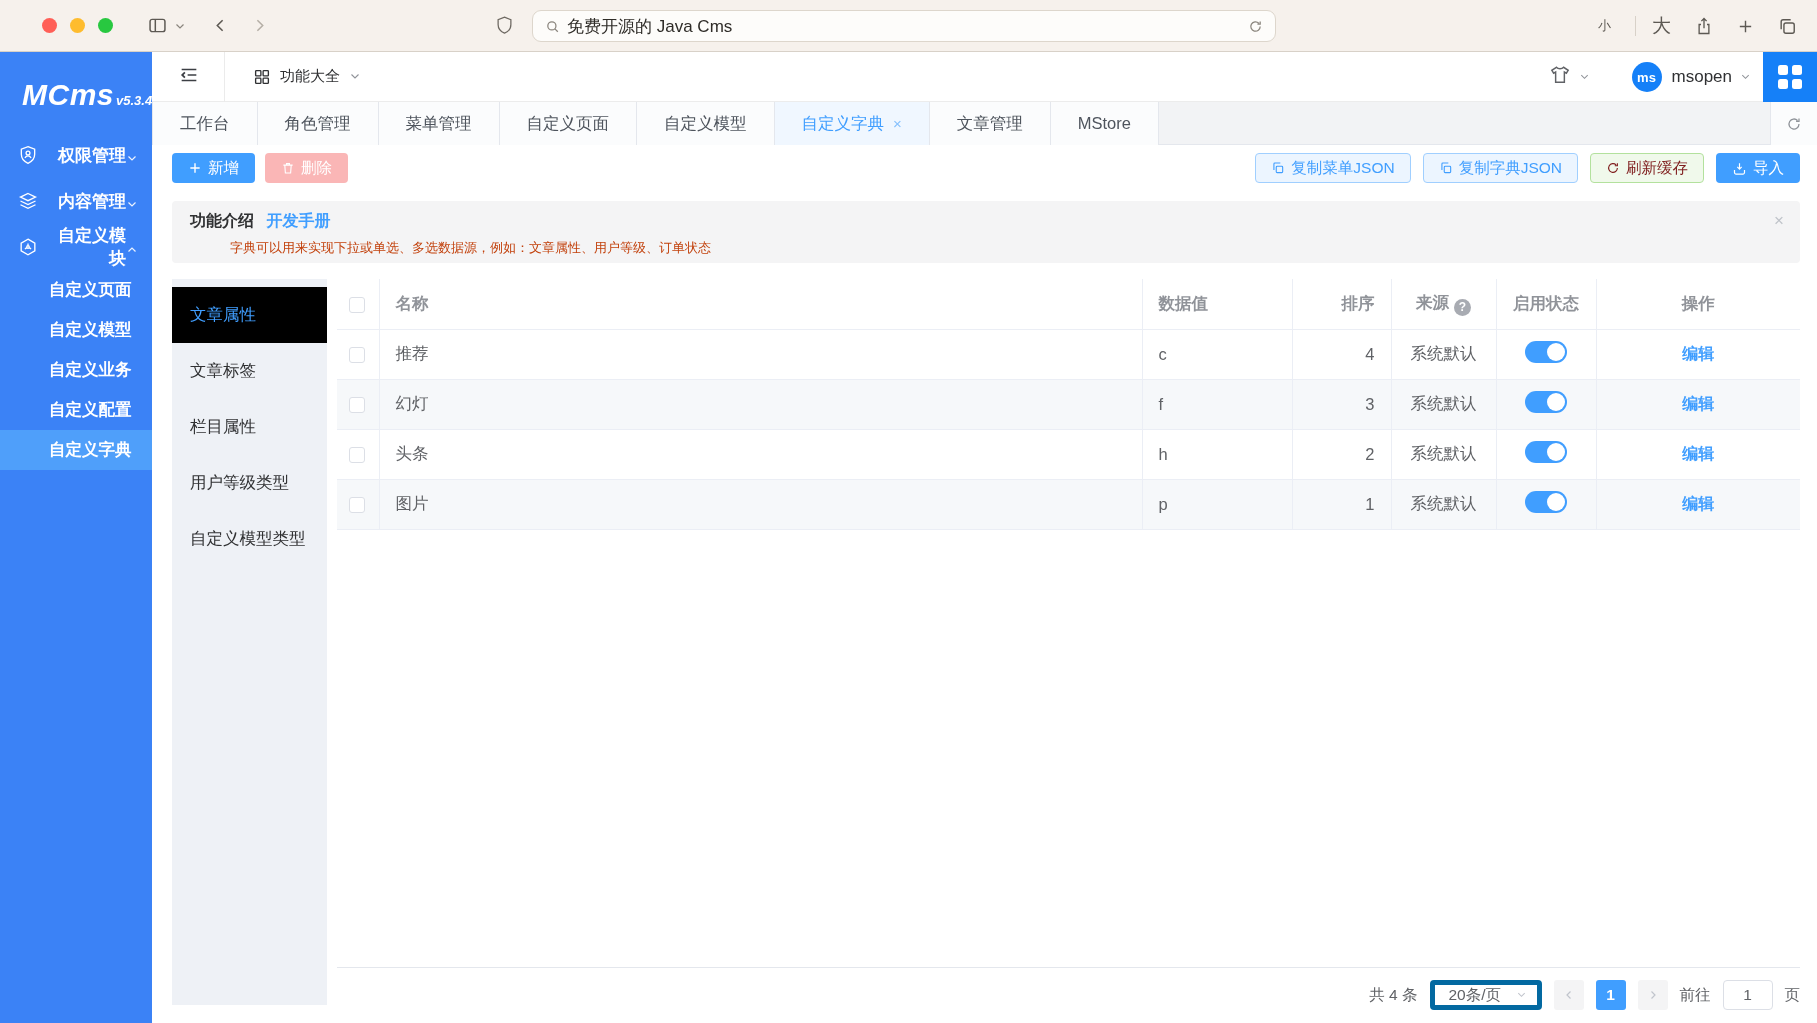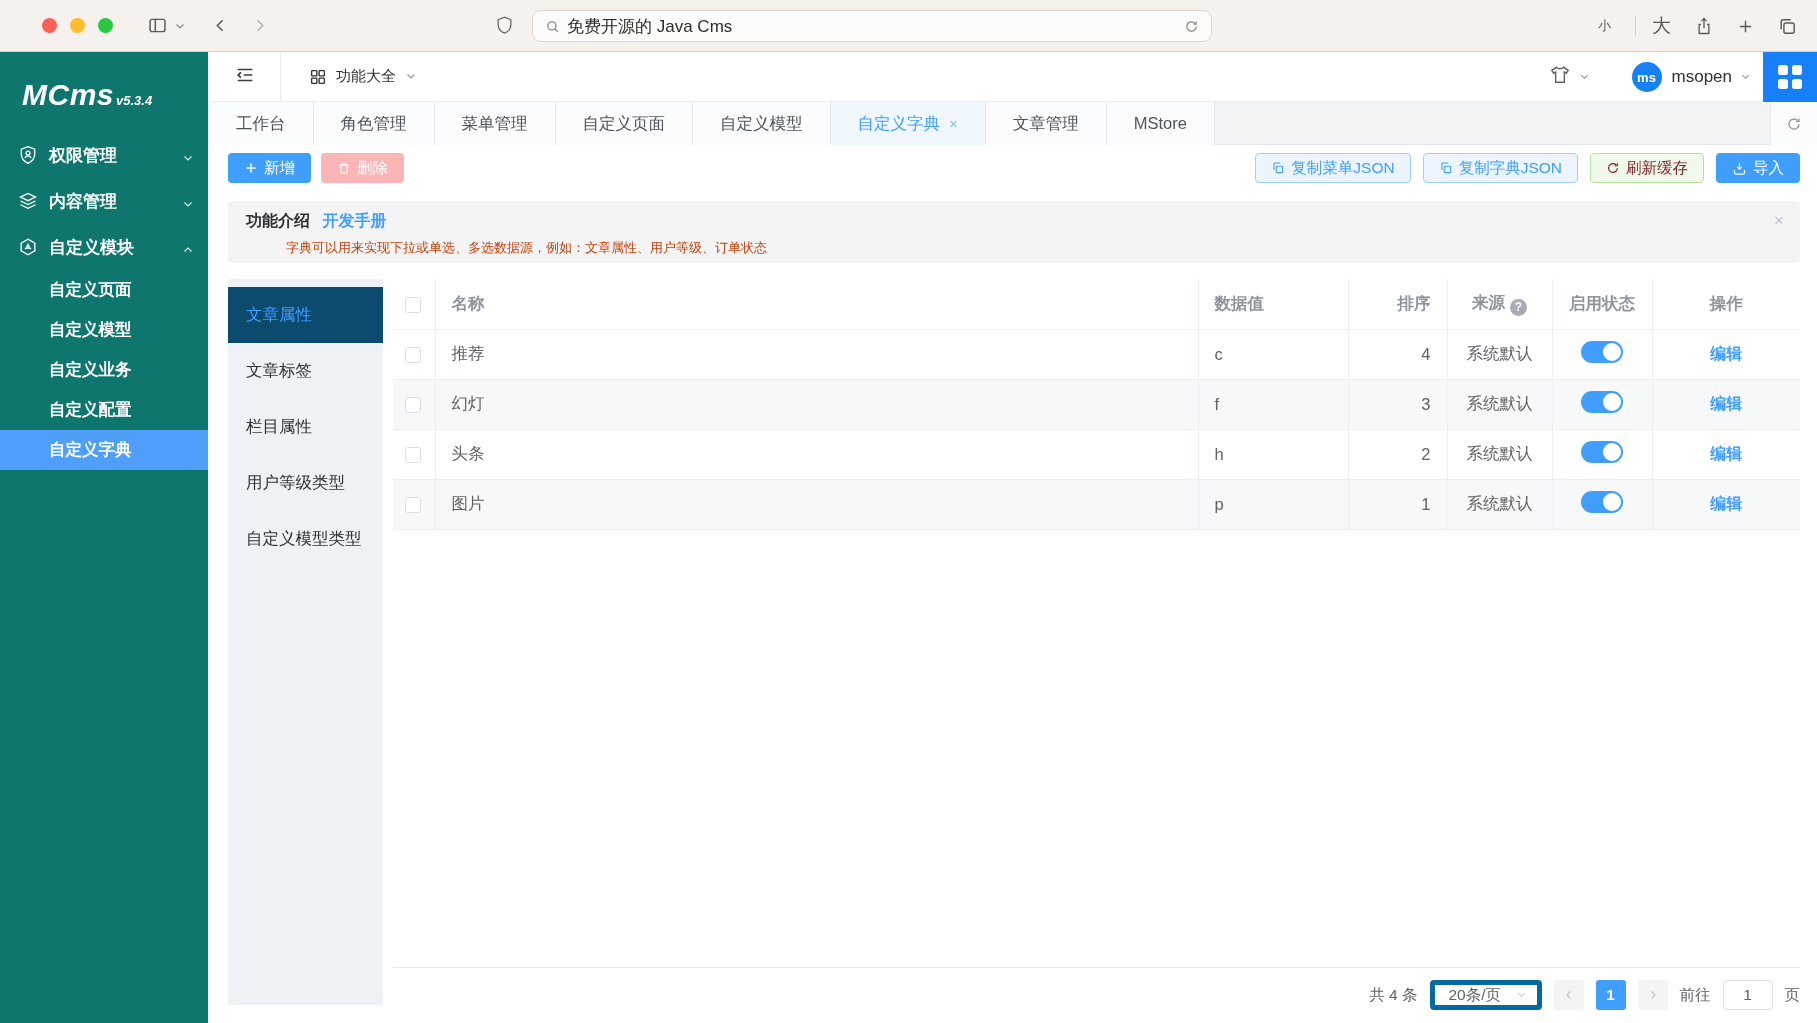--- a/index.html
+++ b/index.html
@@ -12,33 +12,33 @@
   .traffic { display:flex; gap:13px; margin-left:42px; }
   .light { width:15px; height:15px; border-radius:50%; }
   .l-red{background:#ff5f57;} .l-yellow{background:#febc2e;} .l-green{background:#28c840;}
   .chrome-ic { color:#5d5953; display:flex; align-items:center; justify-content:center; }
   .chrome svg { display:block; }
   .c-sidebar { margin-left:34px; }
   .c-chevron { margin-left:6px; color:#8a857d; }
   .c-back { margin-left:26px; }
   .c-fwd { margin-left:22px; color:#b5afa6; }
   .c-shield { position:absolute; left:496px; top:15px; color:#6e6962; }
-  .urlbar { position:absolute; left:532px; top:10px; width:680px; height:32px; background:#fdfcfa; border:1px solid #ddd6cc; border-radius:9px; display:flex; align-items:center; padding:0 12px; color:#3a3732; }
+  .urlbar { position:absolute; left:532px; top:10px; width:744px; height:32px; background:#fdfcfa; border:1px solid #ddd6cc; border-radius:9px; display:flex; align-items:center; padding:0 12px; color:#3a3732; }
   .urlbar .mag { color:#8a857d; margin-right:7px; }
   .url-text { font-size:17px; color:#2f2c28; flex:1; }
   .urlbar .reload { color:#8a857d; }
   .chrome-right { position:absolute; right:20px; top:0; height:52px; display:flex; align-items:center; gap:24px; color:#5d5953; }
   .tsize-sm { font-size:13px; } .tsize-lg { font-size:19px; }
   .vdiv { width:1px; height:20px; background:#d8d1c8; }
 
   
   .app { position:absolute; top:52px; left:0; width:1817px; height:971px; display:flex; }
 
   
-  .sidebar { width:208px; background:#0f766e; color:#fff; flex-shrink:0; }
+  .sidebar { width:152px; background:#3b82f6; color:#fff; flex-shrink:0;text-align:right; }
   .logo-row { padding:26px 0 20px 22px; display:flex; align-items:baseline; }
   .logo { font-size:30px; font-weight:800; font-style:italic; letter-spacing:.5px; }
   .logo-ver { font-size:13px; font-style:italic; font-weight:700; margin-left:2px; }
   .snav-item { height:46px; display:flex; align-items:center; padding:0 14px 0 18px; font-size:17px; cursor:pointer; }
   .snav-item .mi { width:20px; height:20px; margin-right:11px; flex-shrink:0; }
   .snav-item .lbl { flex:1; font-weight:600; }
   .snav-item .chev { width:12px; height:12px; opacity:.9; }
   .ssub-item { height:40px; display:flex; align-items:center; padding-left:49px; font-size:16.5px; font-weight:600; cursor:pointer; }
   .ssub-item.active { background:#4f9ffa; }
 
@@ -82,21 +82,21 @@
 
   .banner { margin:18px 17px 0 20px; height:62px; background:#f4f4f5; border-radius:4px; padding:10px 18px; position:relative; }
   .banner-title { font-size:16px; color:#303133; font-weight:700; }
   .banner-link { font-size:16px; color:#409eff; font-weight:700; margin-left:8px; cursor:pointer; }
   .banner-desc { font-size:13px; color:#c2410c; margin-top:7px;margin-left:40px; }
   .banner-close { position:absolute; right:16px; top:10px; color:#bfc3c9; font-size:17px; cursor:pointer; }
 
   .body-row { margin:16px 17px 0 20px; display:flex; }
   .subnav { width:155px; height:726px; background:#eef1f6; flex-shrink:0; padding-top:8px; }
   .subnav-item { height:56px; display:flex; align-items:center; padding-left:18px; font-size:16.5px; color:#303133; cursor:pointer; }
-  .subnav-item.active { color:#409eff; background:#0c4a6e; }
+  .subnav-item.active { color:#409eff; background:#000000; }
 
   .table-area { flex:1; margin-left:10px; min-width:0; }
   .table-wrap { height:689px; border-bottom:1px solid #e4e7ed; }
   table { border-collapse:collapse; table-layout:fixed; width:100%; }
   th,td { border-right:1px solid #ebeef5; border-bottom:1px solid #ebeef5; height:50px; padding:0 16px; font-weight:400; }
   th { color:#909399; font-size:16.5px; text-align:left; font-weight:700; background:#fff; }
   td { color:#606266; font-size:16.5px; background:transparent; }
   tr.striped td { background:#f6f8fa; }
   th:last-child, td:last-child { border-right:none; }
   .col-center { text-align:center; }

